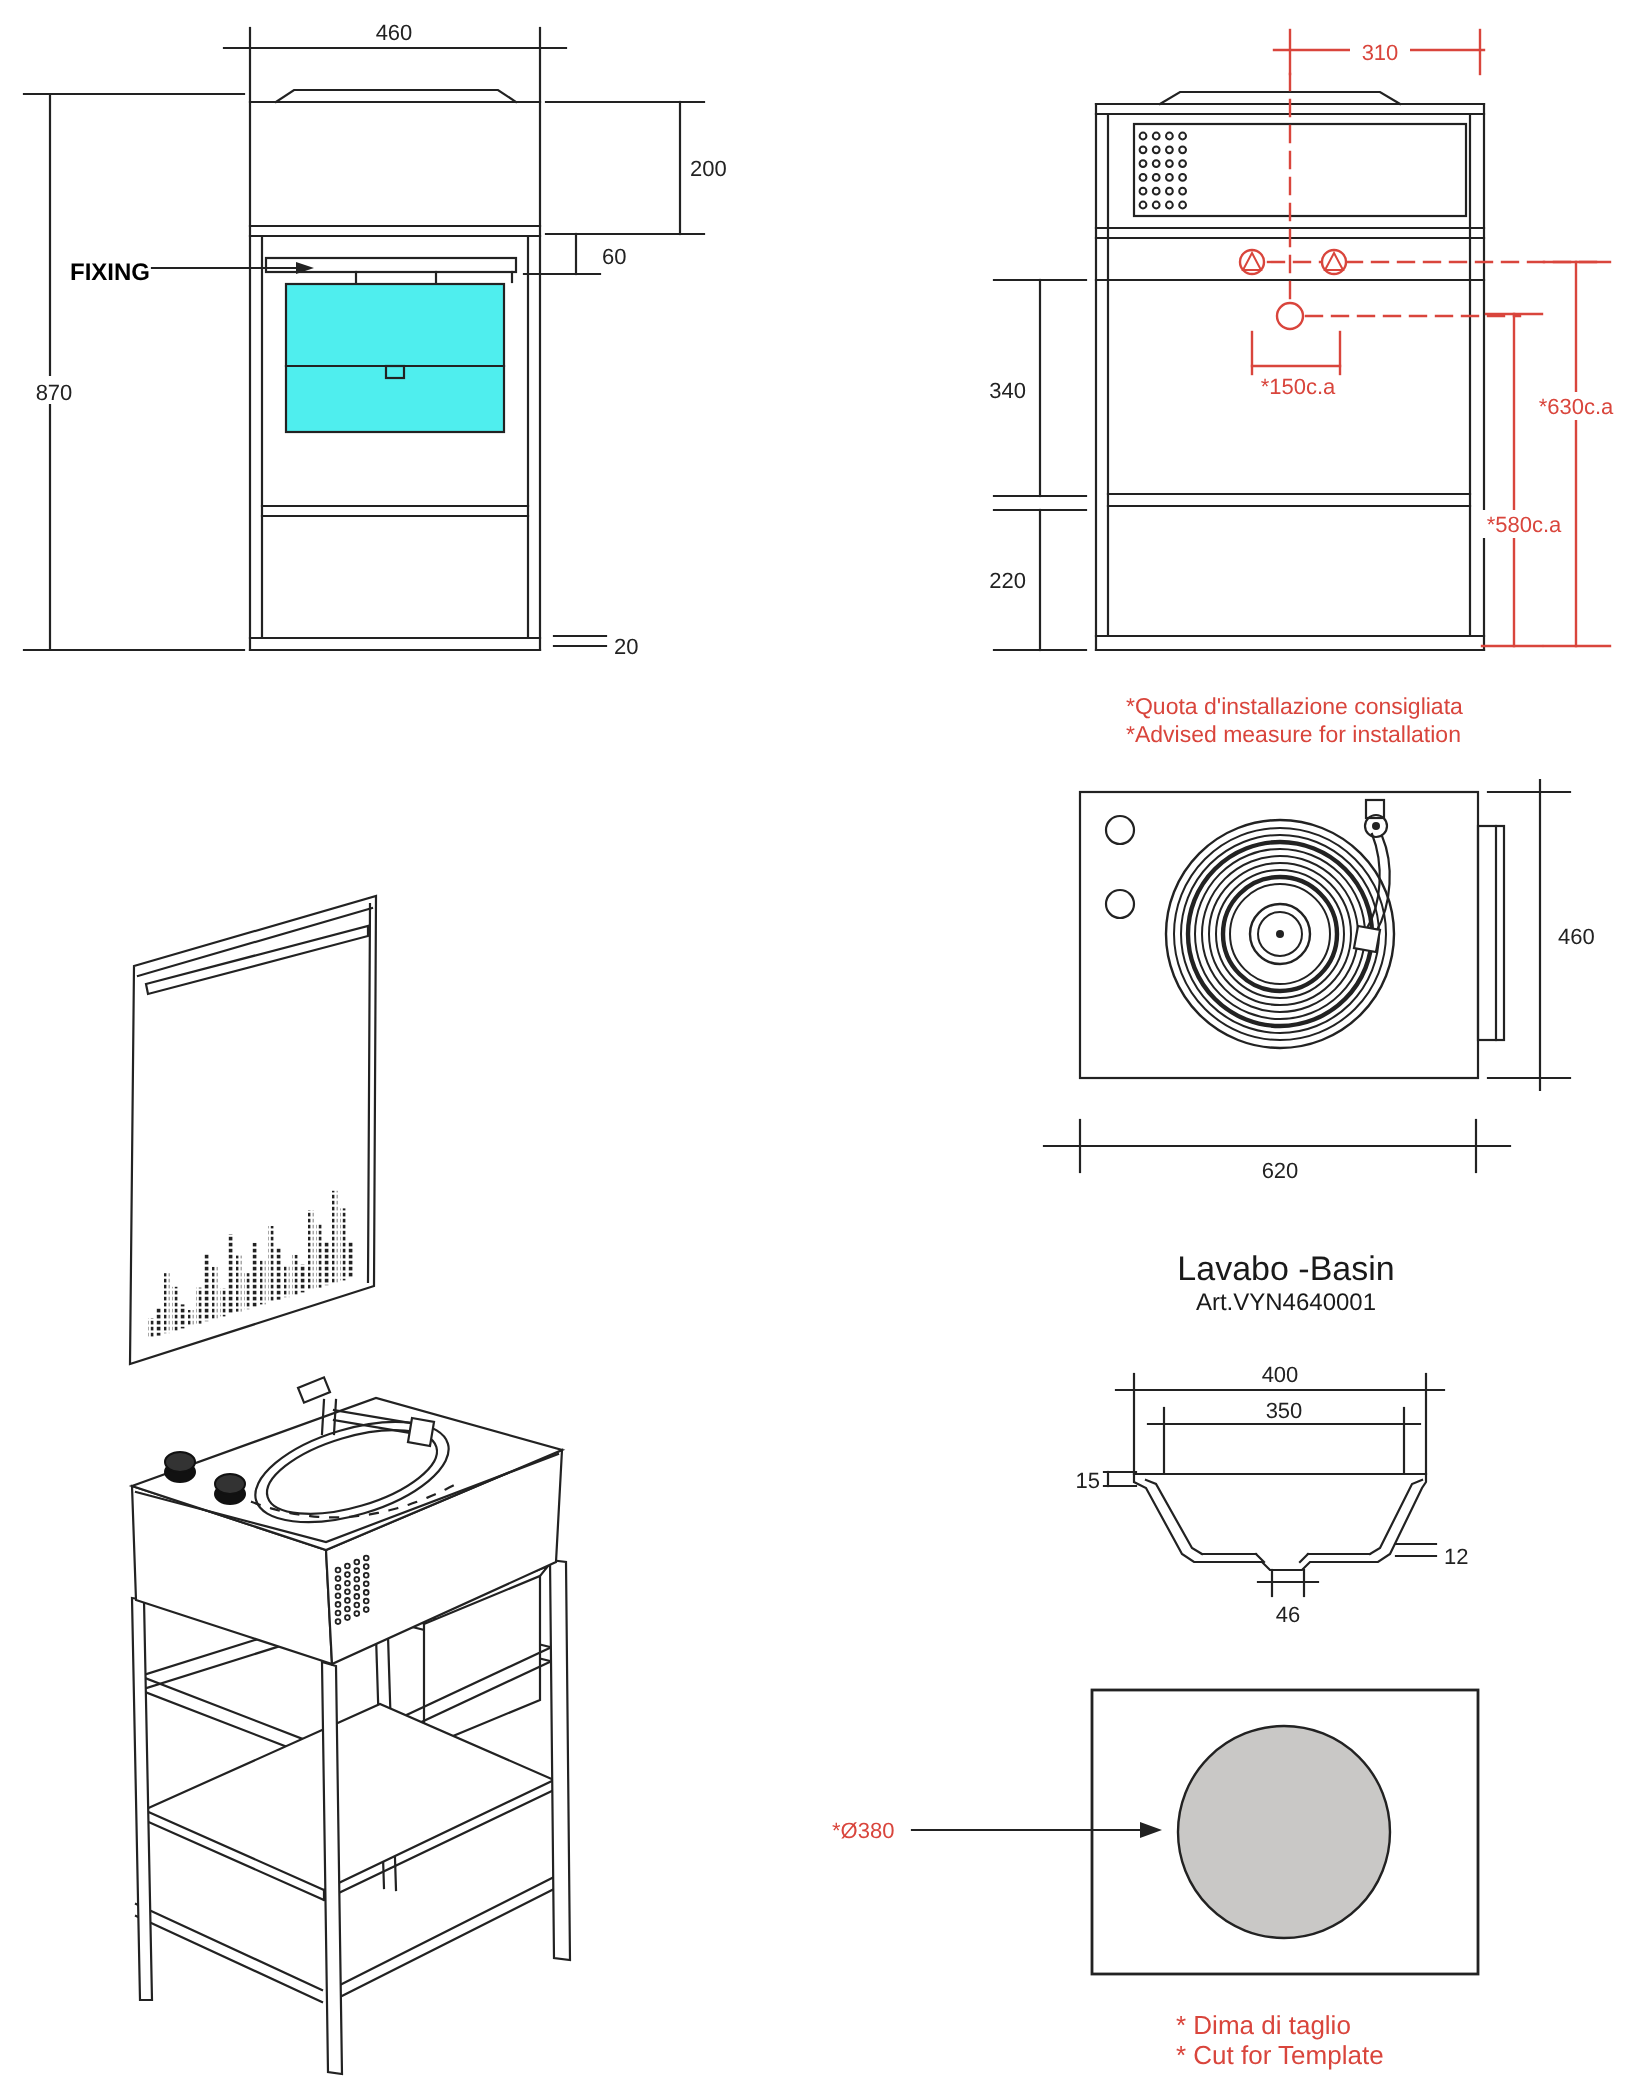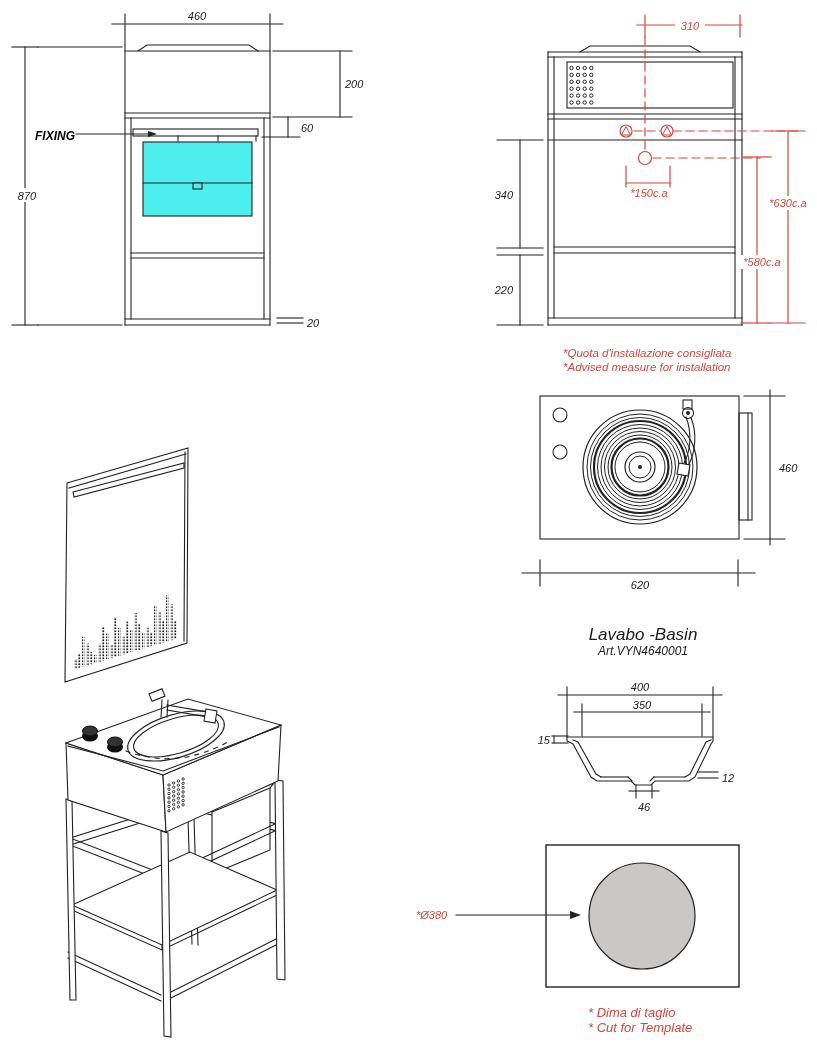--- a/index.html
+++ b/index.html
@@ -1,20 +1,20 @@
 <!DOCTYPE html>
 <html style="--red: #d9453c; --cyan: #4feeee; --gray: #c9c8c6; --ink: #222222;"><head>
 <meta charset="utf-8">
 <style>
   :root{
     --red:#d9453c; --cyan:#4feeee; --gray:#c9c8c6; --ink:#222222;
   }
   html,body{margin:0;padding:0;background:#ffffff;}
   #canvas{position:relative;width:817px;height:1042px;background:#fff;overflow:hidden;
-          font-family:"Liberation Sans",sans-serif;font-style:italic;}
+          font-family:"Liberation Sans",sans-serif;}
   #canvas svg{position:absolute;overflow:visible;}
   svg text{font-family:"Liberation Sans",sans-serif;}
   .ln{stroke:var(--ink);stroke-width:1.1;fill:none;stroke-linecap:square;}
   .ln2{stroke:var(--ink);stroke-width:1.4;fill:none;}
   .lnw{stroke:var(--ink);stroke-width:1.1;fill:#ffffff;}
   .lnr{stroke:var(--red);stroke-width:1.2;fill:none;stroke-linecap:square;}
   .lnrw{stroke:var(--red);stroke-width:1.2;fill:#ffffff;}
   .dash{stroke-dasharray:8 5;}
   .t11{font-size:11px;fill:var(--ink);}
   .t11r{font-size:11px;fill:var(--red);}

